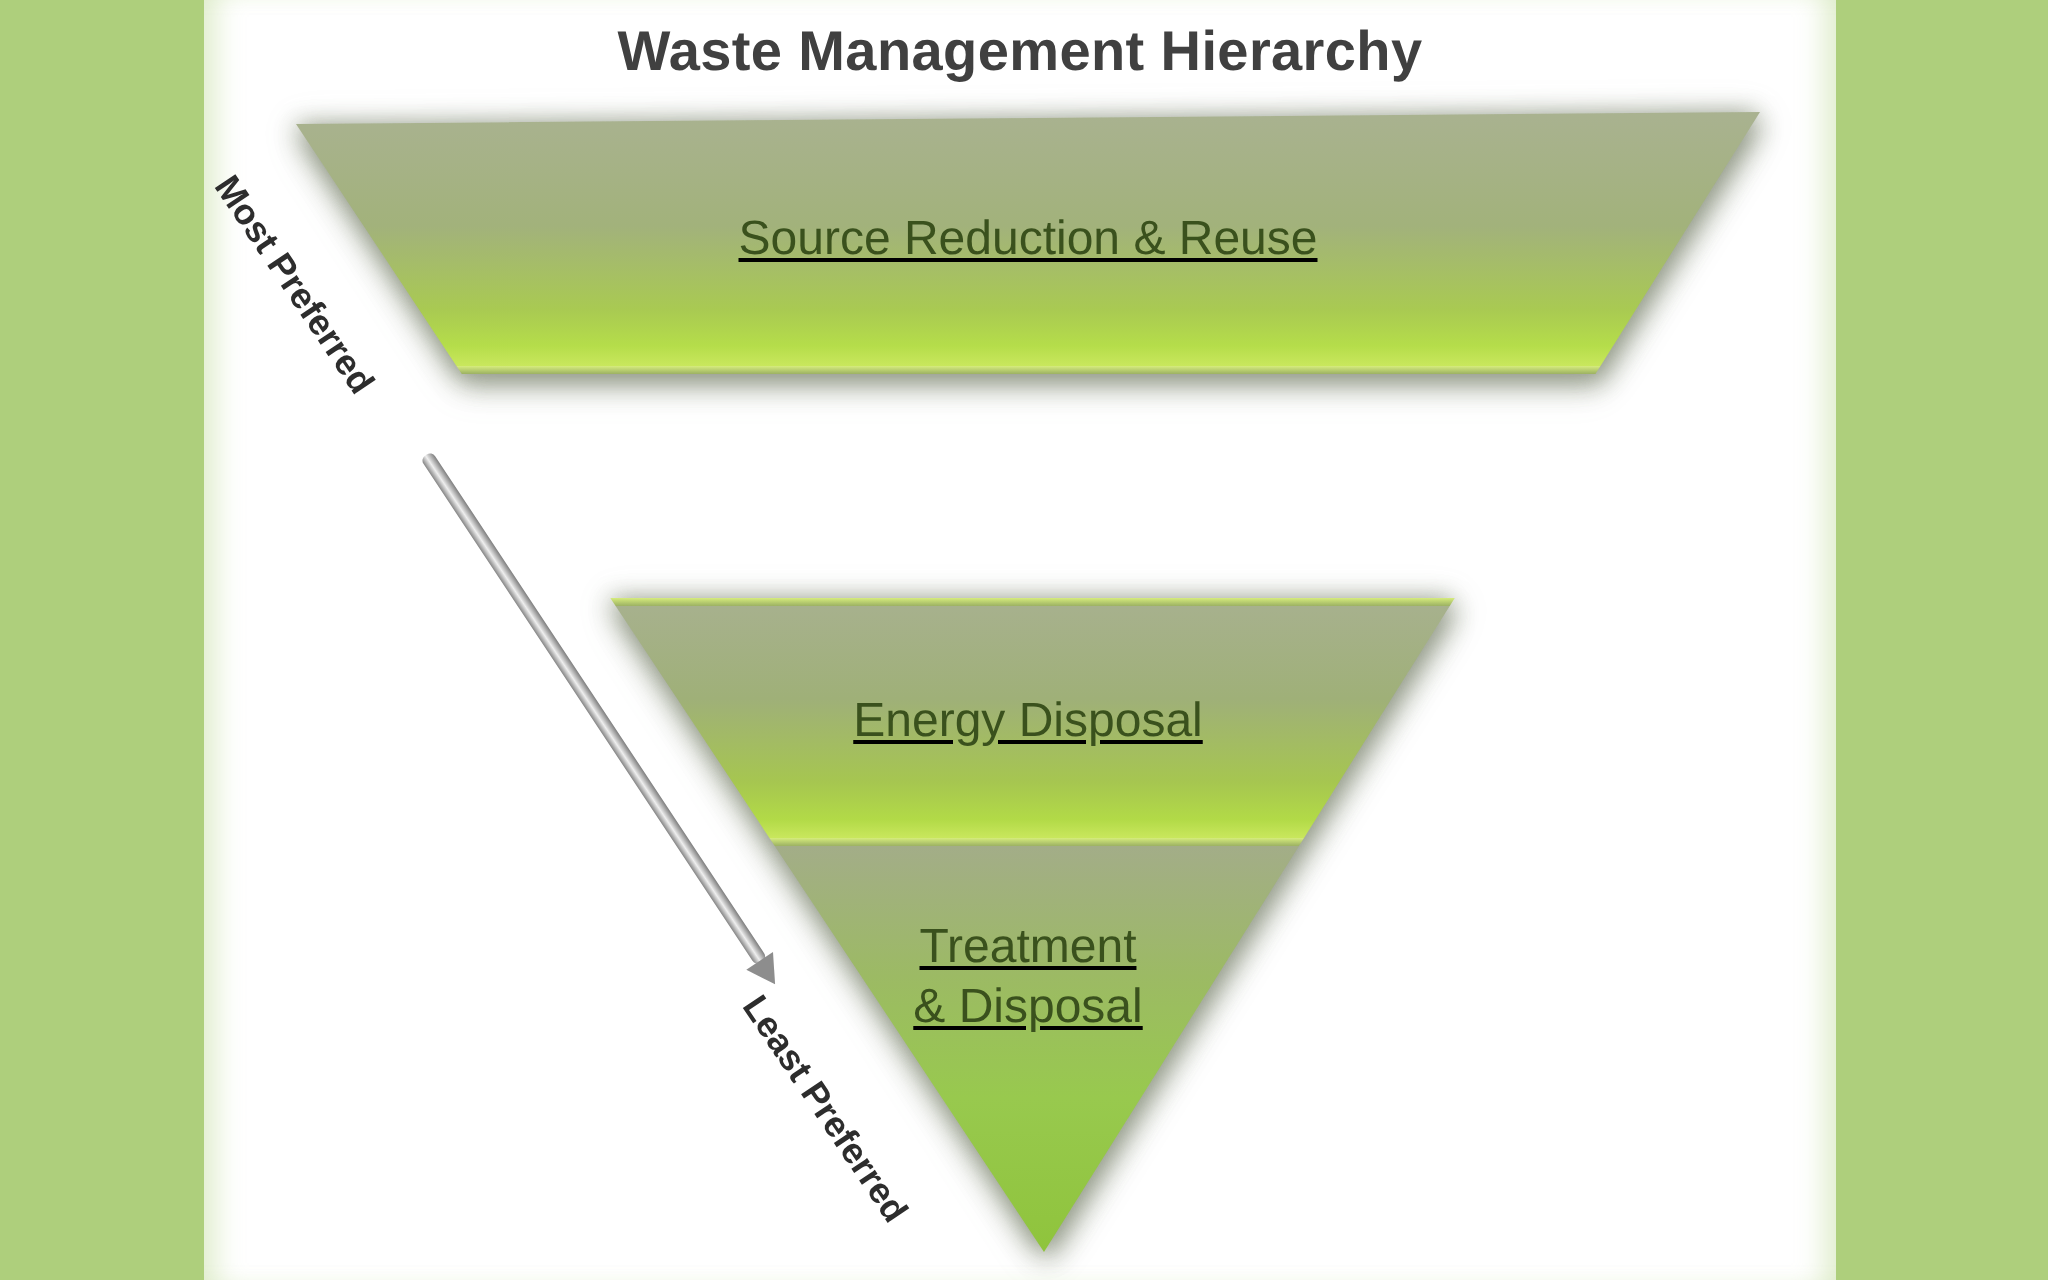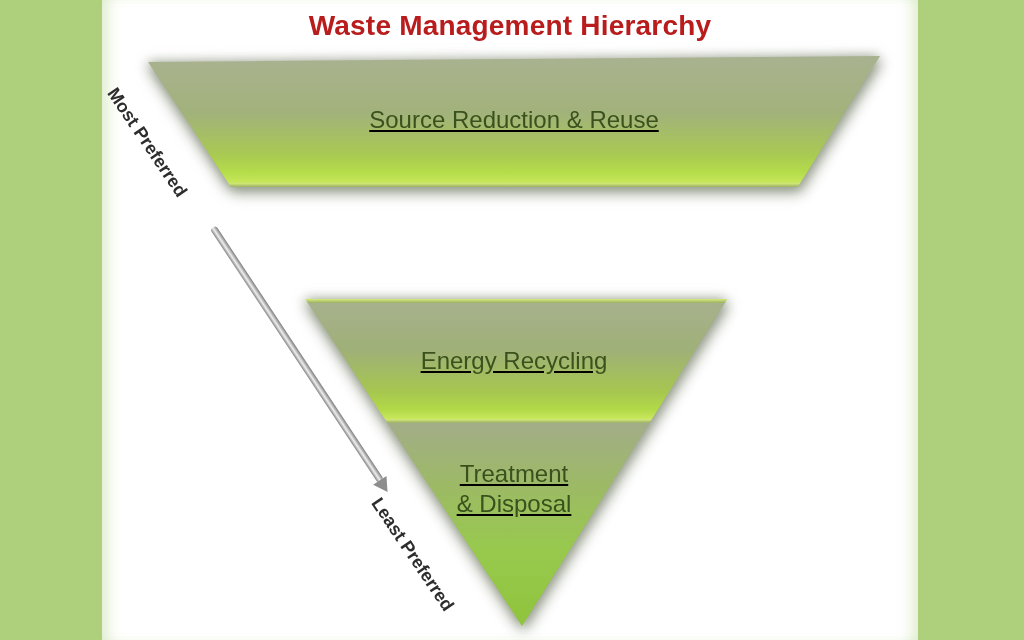--- a/index.html
+++ b/index.html
@@ -12,21 +12,21 @@
   .bar.left{left:0;width:102px;}
   .bar.right{right:0;width:106px;}
 
   
   .canvas{position:absolute;left:102px;top:0;width:816px;height:640px;background:#ffffff;
           box-shadow:inset 14px 0 14px -8px rgba(174,207,124,.38),
                      inset -14px 0 14px -8px rgba(174,207,124,.38);}
 
   
   .title{position:absolute;top:10px;left:0;width:100%;text-align:center;margin:0;
-         font-size:28px;font-weight:700;color:#b91c1c;letter-spacing:.2px;}
+         font-size:28px;font-weight:700;color:#404040;letter-spacing:.2px;}
 
   
   .pyr-wrap{position:absolute;left:148px;top:56px;width:732px;height:570px;
             filter:drop-shadow(3px 5px 6px rgba(110,120,95,.50))
                    drop-shadow(-3px 2px 6px rgba(110,120,95,.38))
                    drop-shadow(0 -2px 5px rgba(120,130,105,.30));}
   .pyr{position:relative;width:732px;height:570px;
        clip-path:polygon(0px 6px, 732px 0px, 374px 570px);}
   .band{position:absolute;left:0;width:732px;display:flex;align-items:center;justify-content:center;text-decoration:underline;}
   .band span{font-size:24px;color:#3a511d;text-align:center;white-space:pre-line;line-height:30px;}
@@ -72,21 +72,21 @@
   <div class="axis-label least">Least Preferred</div>
 
   <div class="pyr-wrap">
     <div class="pyr">
       <div class="band b1">
         <span>Source Reduction &amp; Reuse</span>
       </div>
       <div class="sep s1"></div>
       <div class="sep s2"></div>
       <div class="band b3">
-        <span>Energy Recycling</span>
+        <span>Energy Disposal</span>
       </div>
       <div class="sep s3"></div>
       <div class="band b4">
         <span>Treatment
 &amp; Disposal</span>
       </div>
     </div>
   </div>
 </div>
 

